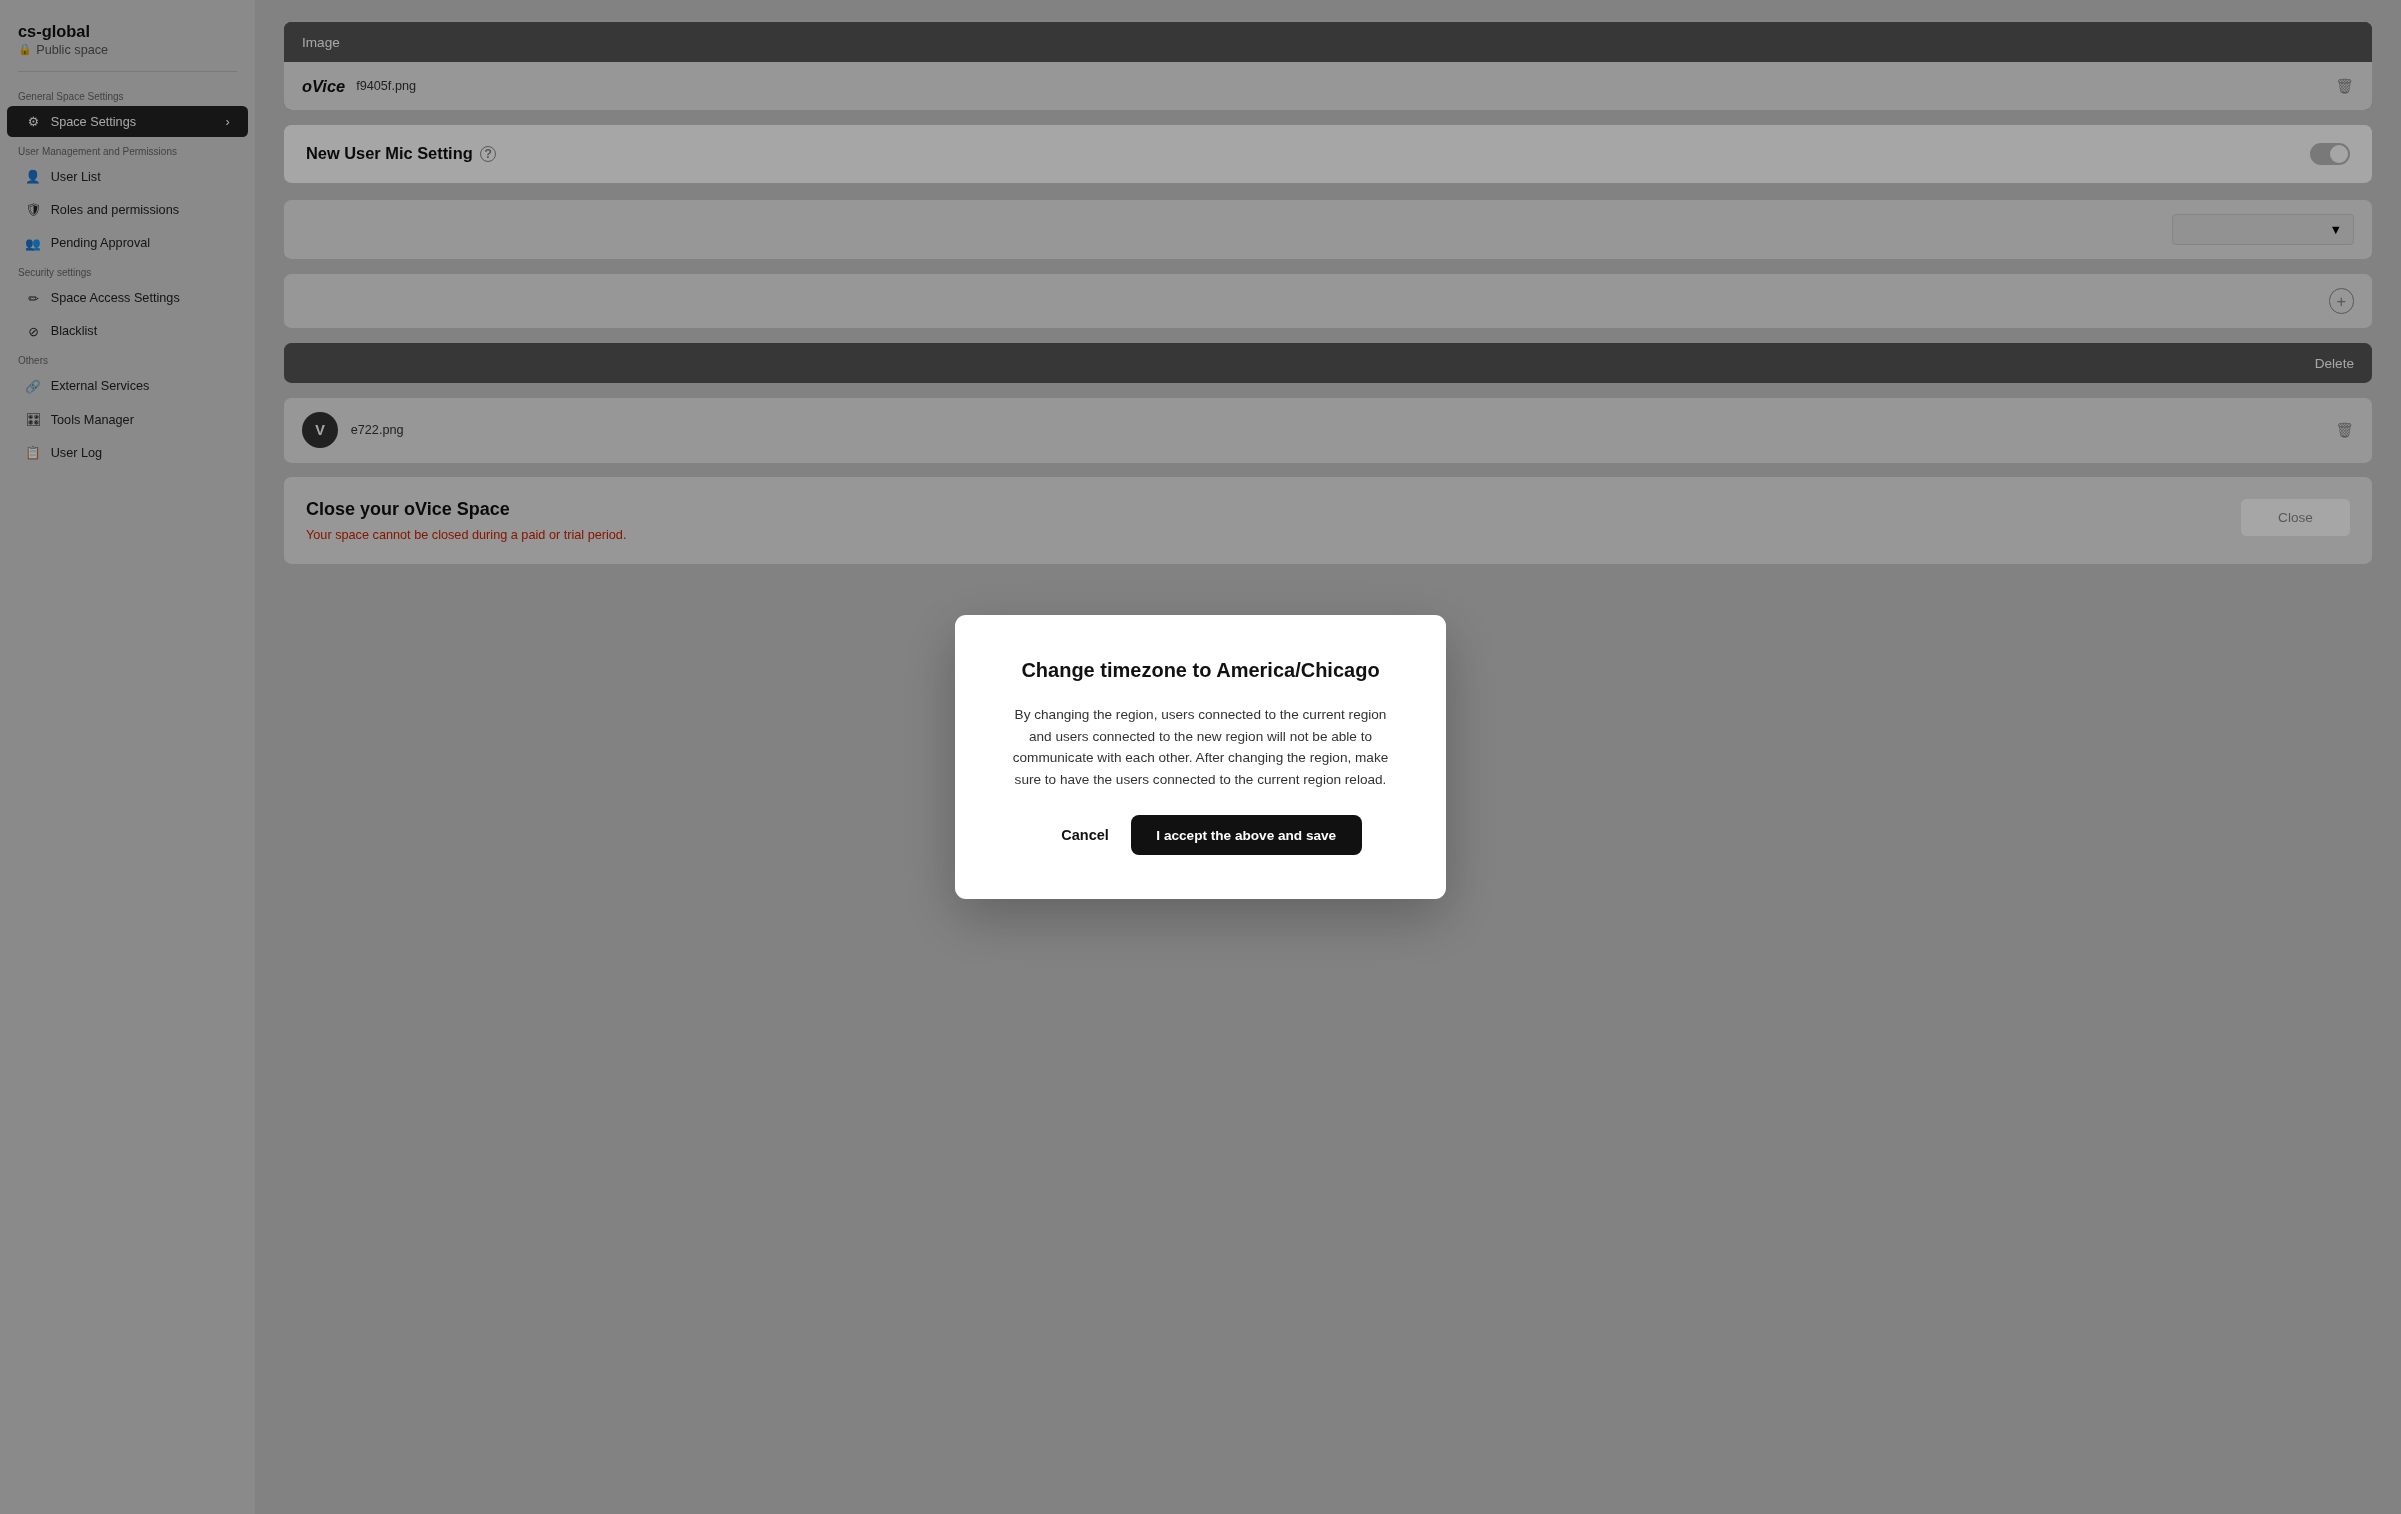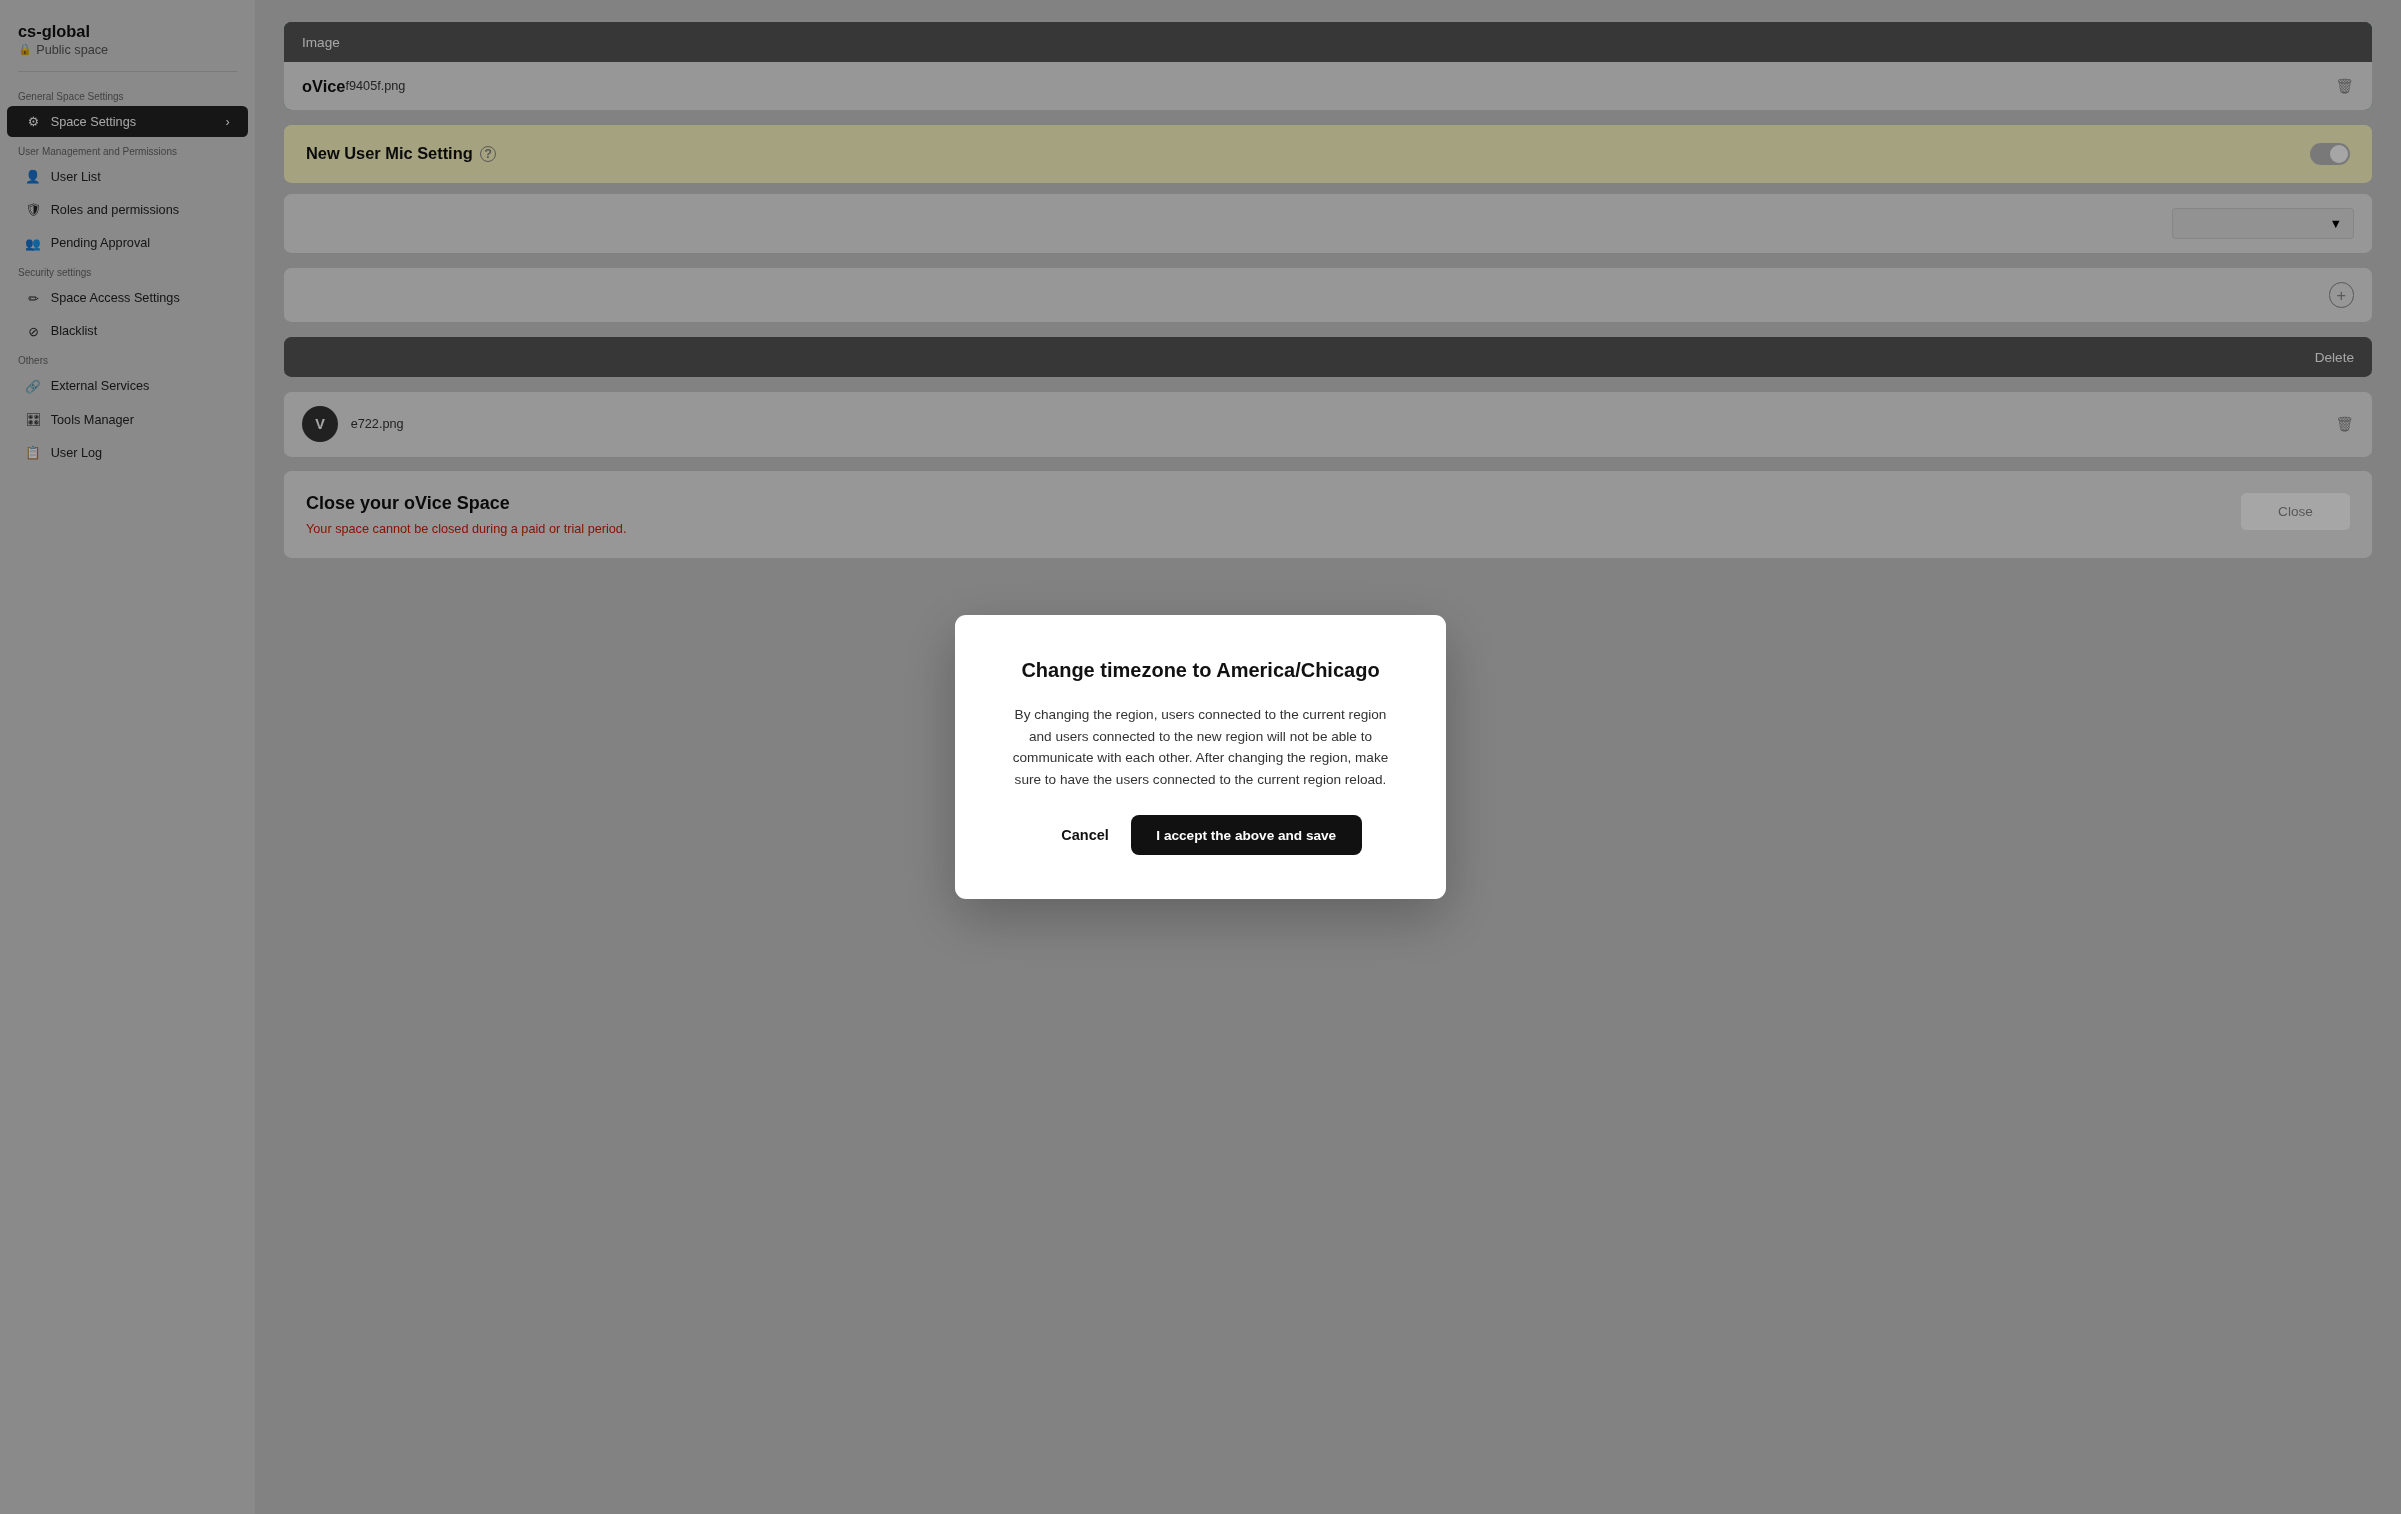--- a/index.html
+++ b/index.html
@@ -95,42 +95,44 @@
     }
     .image-row {
       display: flex;
       align-items: center;
       padding: 14.5px 18px;
       background: #e8e8e8;
     }
     .ovice-logo-text {
       font-size: 16.4px;
       font-weight: 900;
-      color: #111;
+      font-style: italic;
+      color: #111;
+      margin-right: 11px;
     }
     .image-filename {
       flex: 1;
       font-size: 12.7px;
       color: #333;
     }
     .delete-icon {
       cursor: pointer;
       color: #888;
       font-size: 14.5px;
     }
 
     
     .setting-row {
       display: flex;
       align-items: center;
       justify-content: space-between;
       padding: 18px 22px;
-      background: #fef9c3;
-      border-radius: 7.3px;
-      margin-bottom: 11px;
+      background: #ffffff;
+      border-radius: 7.3px;
+      margin-bottom: 17px;
     }
     .setting-label {
       font-size: 16.4px;
       font-weight: 600;
       color: #111;
       display: flex;
       align-items: center;
       gap: 7.3px;
     }
     .help-icon {

